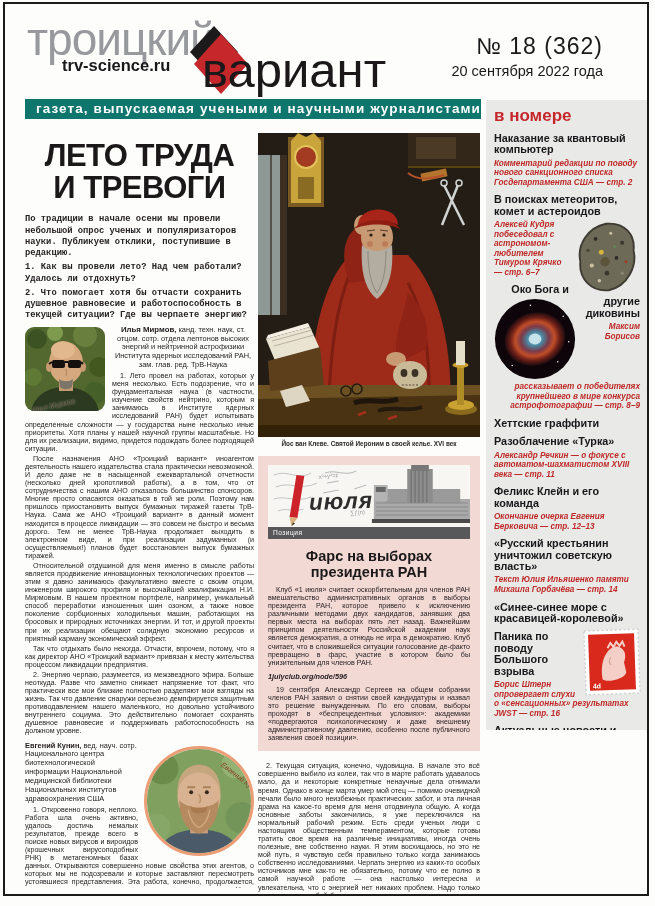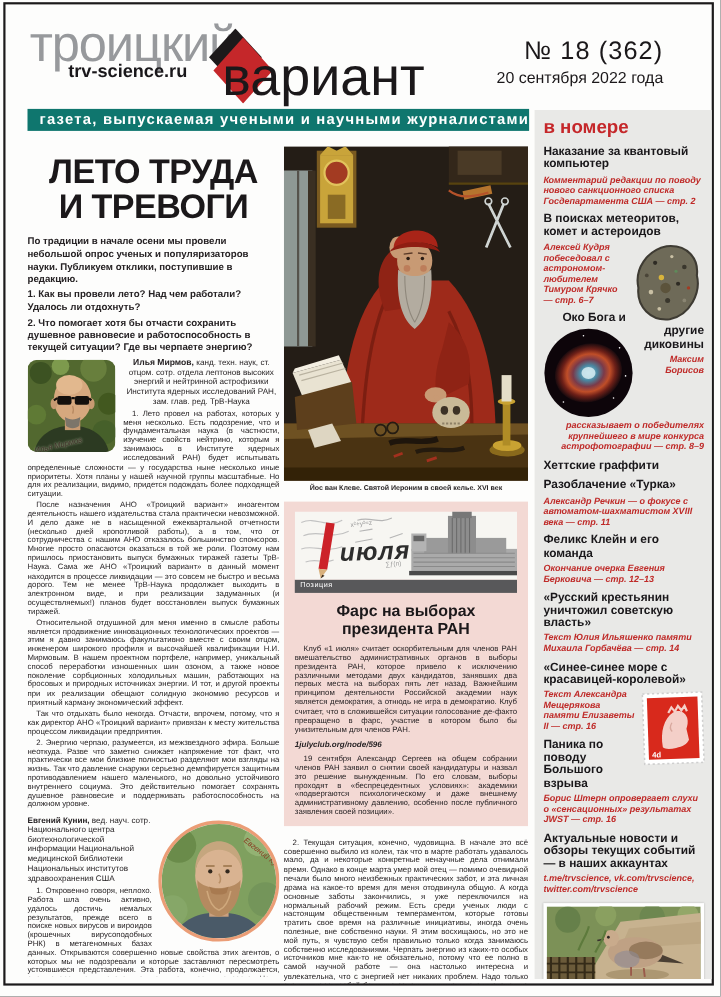--- a/index.html
+++ b/index.html
@@ -17,21 +17,21 @@
   .issue-no{font-size:23px;letter-spacing:1px;}
   .issue-date{font-size:14.5px;margin-top:3px;}
   .banner{position:absolute;left:25px;top:99px;width:456px;height:20px;background:#0f766e;color:#fff;
           font-size:13.5px;font-weight:bold;line-height:20px;padding-left:10px;letter-spacing:1.1px;box-sizing:border-box;text-align:right;}
 
   
   .col-left{position:absolute;left:25px;top:136px;width:229px;height:752px;overflow:hidden;}
   .headline{margin:4px 0 0;font-size:31px;font-weight:800;text-align:center;line-height:1.04;letter-spacing:-.5px;color:#1b181a;}
   .intro{margin-top:10px;font-size:8.8px;font-weight:bold;line-height:1.28;color:#29252
 
-6;}
+6;font-family:Liberation Mono, monospace;}
   .intro p{margin:0 0 3px;}
   .bt{font-size:7.1px;line-height:1.14;text-align:justify;margin:0 0 2px;text-indent:8px;}
   .byline{font-size:7.4px;line-height:1.2;text-align:center;margin:0 0 2px;}
   .byline b{font-size:7.8px;}
   .byline-left{font-size:7.4px;line-height:1.2;margin:4px 0 2px;text-align:left;}
   .photo-mirmov{float:left;width:80px;height:84px;margin:2px 7px 8px 0;border-radius:9px;overflow:hidden;position:relative;}
   .mirmov-label{position:absolute;left:6px;bottom:2px;transform:rotate(-13deg);font-size:7px;font-style:italic;
                 color:#3c2f26;text-shadow:0 0 2px #cfd8b8;}
   .kunin-wrap{margin-top:6px;}
   .photo-kunin{float:right;width:104px;height:104px;margin:4px 0 3px 6px;border-radius:50%;overflow:hidden;
@@ -44,21 +44,21 @@
   .caption{font-size:6.4px;font-weight:bold;text-align:center;margin-top:3px;color:#2a2627;}
   .pos-box{margin-top:9px;background:#f3d9d4;padding:9px 10px 7px;box-sizing:border-box;}
   .pos-art{display:block;width:100%;height:62px;}
   .pos-tag{height:12px;background:#58585a;color:#fff;font-size:6.6px;line-height:12px;padding-left:5px;letter-spacing:.5px;}
   .pos-title{font-size:14.5px;font-weight:800;text-align:center;margin:9px 0 6px;color:#1b181a;}
   .pos-box p.bt{font-size:7.1px;}
   .pos-link{text-align:left;font-weight:bold;font-style:italic;font-size:7.3px;margin:5px 0 5px;}
   .continuation{margin-top:11px;}
 
   
-  .sidebar{position:absolute;left:486px;top:100px;width:161px;height:790px;background:#e9e9e7;
+  .sidebar{position:absolute;left:486px;top:100px;width:161px;height:630px;background:#e9e9e7;
            box-sizing:border-box;padding:4px 7px 0 8px;overflow:hidden;}
   .sb-title{color:#c5272a;font-size:17px;font-weight:bold;margin:2px 0 6px;}
   .sb-item h3{font-size:10.8px;font-weight:800;line-height:1.06;color:#19171a;margin:7px 0 3px;}
   .sb-item .desc{font-size:8.2px;font-style:italic;font-weight:bold;line-height:1.16;color:#bf2a28;margin:0;}
   .sb-item.right{text-align:right;}
   .meteorite{float:right;width:68px;height:74px;margin:0 0 2px 3px;}
   .nebula{float:left;width:82px;height:82px;margin:2px 5px 2px 0;}
   .stamp{float:right;width:56px;height:66px;margin:2px 0 2px 4px;transform:rotate(-2deg);}
   .bird-card{margin-top:8px;background:#fff;padding:3px;box-shadow:0 0 2px rgba(0,0,0,.2);}
   .bird{display:block;width:100%;height:72px;}
@@ -319,21 +319,20 @@
     <div class="sb-item">
       <h3>«Синее-синее море с красавицей-королевой»</h3>
       <svg class="stamp" viewBox="0 0 56 66">
         <rect x="1" y="1" width="54" height="64" fill="#ffffff" stroke="#cfcfcf" stroke-width="1.5" stroke-dasharray="2 2.4"></rect>
         <rect x="5" y="5" width="46" height="56" fill="#d8291c"></rect>
         <path d="M18,50 C16,36 20,24 28,19 C33,16 39,18 41,24 C42,28 41,31 40,34 L42,44 C40,48 36,50 30,51 C25,52 20,52 18,50 Z" fill="#f4cfc8"></path>
         <path d="M24,19 l3,-5 3,4 3,-5 3,4 3,-4 2,5" stroke="#f4cfc8" stroke-width="2" fill="none"></path>
         <path d="M27,28 c-2,3 -2,6 0,8" stroke="#d8a89e" stroke-width="1.2" fill="none"></path>
         <text x="8" y="59" font-size="7" fill="#ffffff" font-weight="bold">4d</text>
       </svg>
-      <p class="desc">Текст Александра Мещерякова памяти Елизаветы II — стр. 16</p>
     </div>
 
     <div class="sb-item">
       <h3>Паника по поводу Большого взрыва</h3>
       <p class="desc">Борис Штерн опровергает слухи о «сенсационных» результатах JWST — стр. 16</p>
     </div>
 
     <div class="sb-item">
       <h3>Актуальные новости и обзоры текущих событий — в наших аккаунтах</h3>
       <p class="desc">t.me/trvscience, vk.com/trvscience, twitter.com/trvscience</p>

